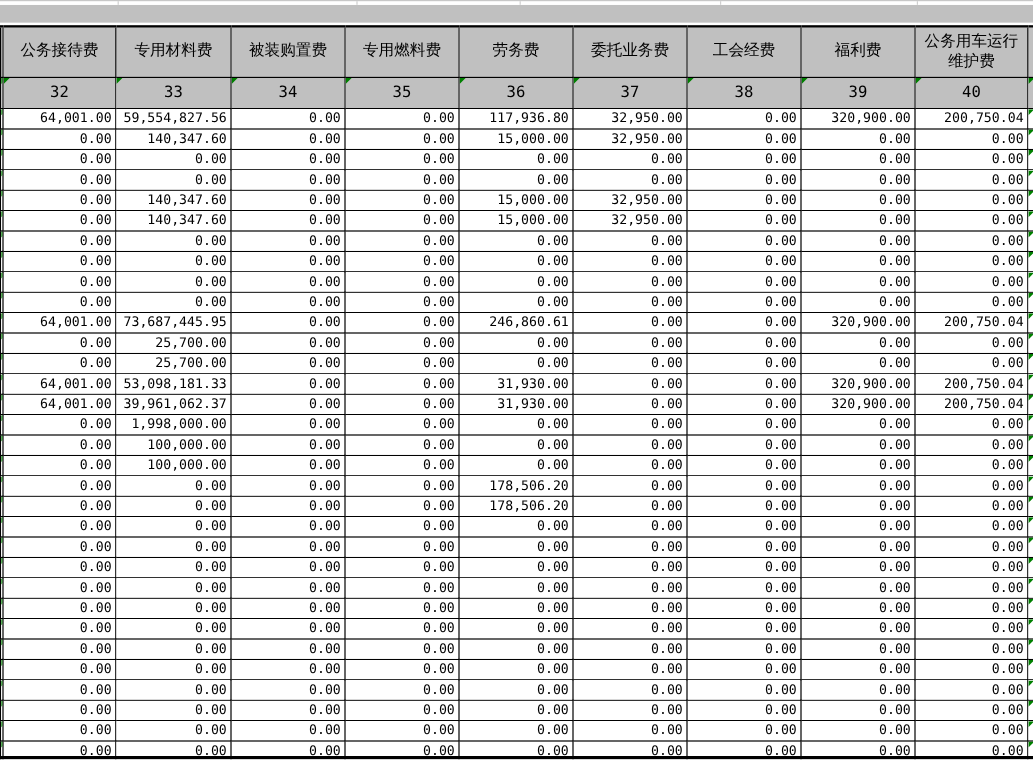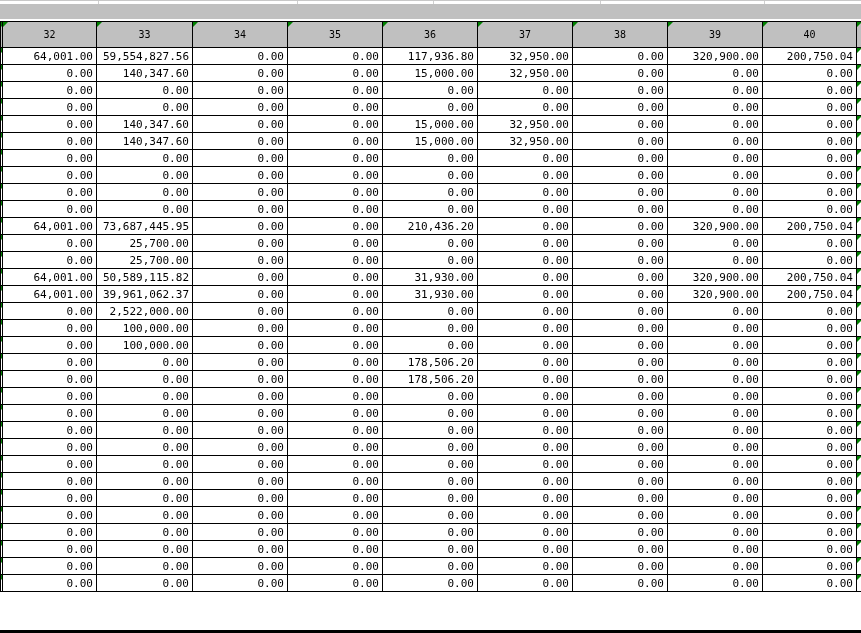--- a/index.html
+++ b/index.html
@@ -52,21 +52,21 @@
     line-height: 1.35;
     border-top: 2px solid #000;
     padding: 0 2px;
   }
 
   tr.num-row td {
     position: relative;
     height: 26px;
     background: #c0c0c0;
     font-family: "DejaVu Sans Mono", "Liberation Mono", monospace;
-    font-size: 10px;
+    font-size: 13px;
     color: #000;
     text-align: center;
     vertical-align: middle;
   }
 
   tr.data-row td {
     position: relative;
     height: 17px;
     background: #ffffff;
     font-family: "DejaVu Sans Mono", "Liberation Mono", monospace;
@@ -122,20 +122,33 @@
         <col style="width: 95px;">
         <col style="width: 95px;">
         <col style="width: 95px;">
         <col style="width: 95px;">
         <col style="width: 95px;">
         <col style="width: 95px;">
         <col style="width: 94px;">
         <col style="width: 5px;">
       </colgroup>
     <thead>
+      <tr class="head-row">
+          <th class="sliver"></th>
+          <th>公务接待费</th>
+          <th>专用材料费</th>
+          <th>被装购置费</th>
+          <th>专用燃料费</th>
+          <th>劳务费</th>
+          <th>委托业务费</th>
+          <th>工会经费</th>
+          <th>福利费</th>
+          <th>公务用车运行维护费</th>
+          <th class="sliver"></th>
+        </tr>
       <tr class="num-row">
           <td class="sliver">
             <span class="err-tri"></span>
           </td>
           <td>32<span class="err-tri"></span></td>
           <td>33<span class="err-tri"></span></td>
           <td>34<span class="err-tri"></span></td>
           <td>35<span class="err-tri"></span></td>
           <td>36<span class="err-tri"></span></td>
           <td>37<span class="err-tri"></span></td>
@@ -319,21 +332,21 @@
           </td>
         </tr>
         <tr class="data-row">
           <td class="sliver">
             <span class="err-tri"></span>
           </td>
           <td>64,001.00</td>
           <td>73,687,445.95</td>
           <td>0.00</td>
           <td>0.00</td>
-          <td>210,436.20</td>
+          <td>246,860.61</td>
           <td>0.00</td>
           <td>0.00</td>
           <td>320,900.00</td>
           <td>200,750.04</td>
           <td class="sliver">
             <span class="err-tri"></span>
           </td>
         </tr>
         <tr class="data-row">
           <td class="sliver">
@@ -367,21 +380,21 @@
           <td>0.00</td>
           <td class="sliver">
             <span class="err-tri"></span>
           </td>
         </tr>
         <tr class="data-row">
           <td class="sliver">
             <span class="err-tri"></span>
           </td>
           <td>64,001.00</td>
-          <td>50,589,115.82</td>
+          <td>53,098,181.33</td>
           <td>0.00</td>
           <td>0.00</td>
           <td>31,930.00</td>
           <td>0.00</td>
           <td>0.00</td>
           <td>320,900.00</td>
           <td>200,750.04</td>
           <td class="sliver">
             <span class="err-tri"></span>
           </td>
@@ -401,21 +414,21 @@
           <td>200,750.04</td>
           <td class="sliver">
             <span class="err-tri"></span>
           </td>
         </tr>
         <tr class="data-row">
           <td class="sliver">
             <span class="err-tri"></span>
           </td>
           <td>0.00</td>
-          <td>2,522,000.00</td>
+          <td>1,998,000.00</td>
           <td>0.00</td>
           <td>0.00</td>
           <td>0.00</td>
           <td>0.00</td>
           <td>0.00</td>
           <td>0.00</td>
           <td>0.00</td>
           <td class="sliver">
             <span class="err-tri"></span>
           </td>

